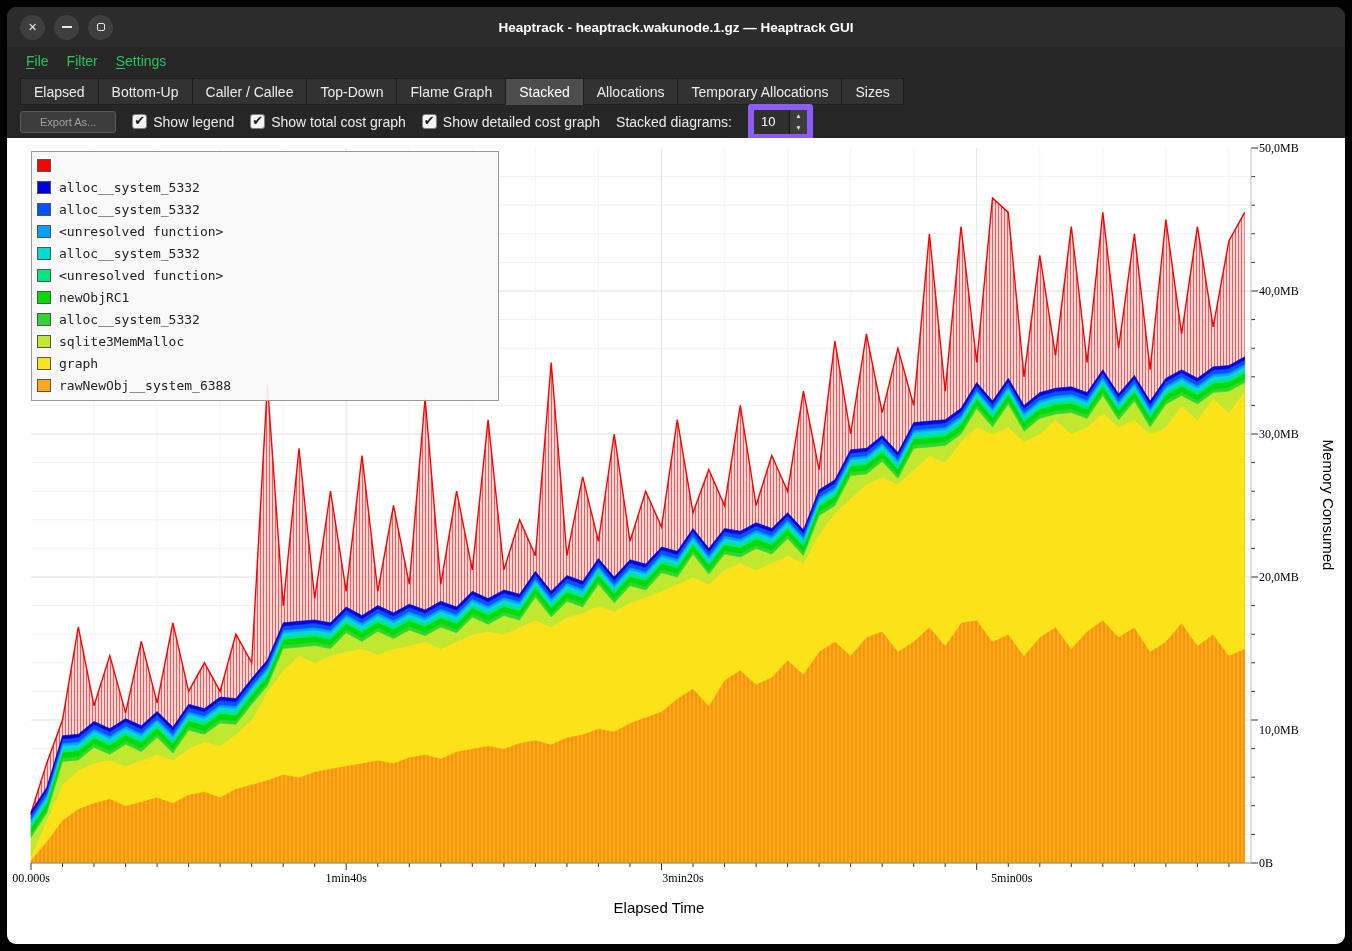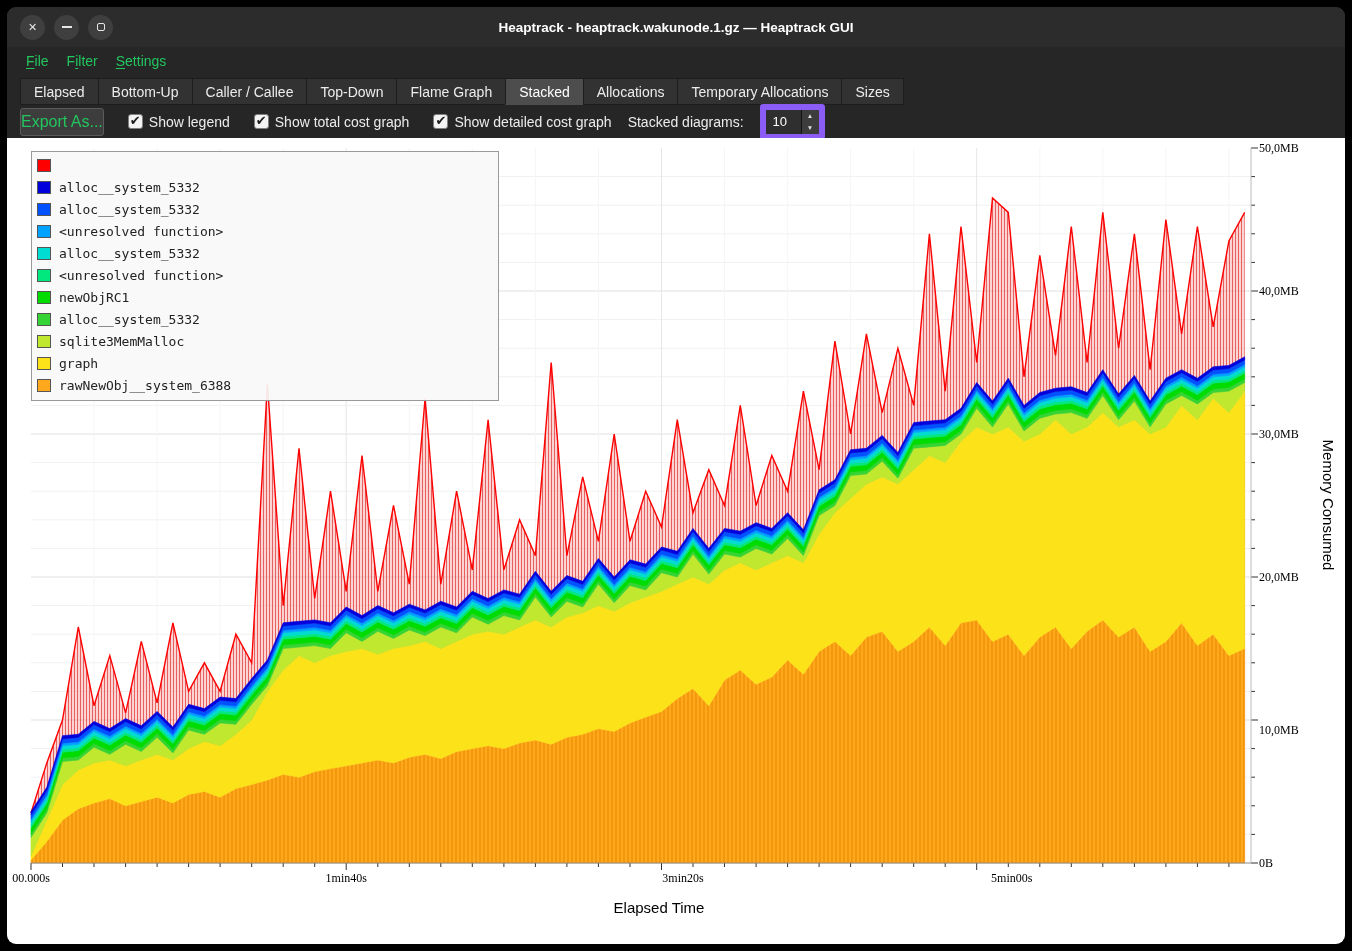--- a/index.html
+++ b/index.html
@@ -17,22 +17,22 @@
   .menubar{height:28px;background:#262626;display:flex;align-items:center;padding-left:10px;flex:0 0 auto;}
   .menuitem{color:#22c55e;font-size:14px;padding:3px 9px;}
   .menuitem u{text-underline-offset:2px;}
   
   .tabbar{height:30px;background:#262626;display:flex;align-items:flex-end;padding-left:13px;flex:0 0 auto;}
   .tab{height:27px;box-sizing:border-box;display:flex;align-items:center;padding:0 13px;font-size:14px;color:#ececec;
        background:#323232;border:1px solid #1d1d1d;margin-right:-1px;white-space:nowrap;}
   .tab.selected{background:#4d4d4d;border-bottom-color:#4d4d4d;color:#fff;}
   
   .toolbar{height:33px;background:#262626;display:flex;align-items:center;gap:16px;padding:0 13px;flex:0 0 auto;}
-  button.export{background:#3d3d3d;color:#22c55e;border:1px solid #5a5a5a;border-radius:3px;font-size:16px;padding:4px 0;font-family:inherit;}
-  .chk{display:flex;align-items:center;gap:6px;margin-left:8px;}
+  button.export{background:#3d3d3d;color:#a3a3a3;border:1px solid #5a5a5a;border-radius:3px;font-size:11px;padding:4px 19px;font-family:inherit;}
+  .chk{display:flex;align-items:center;gap:6px;}
   .box{width:15px;height:15px;background:#f4f4f4;border:1px solid #808080;border-radius:3px;position:relative;box-sizing:border-box;flex:0 0 auto;}
   .box.on::after{content:"\2714";position:absolute;left:1px;top:-2px;font-size:13px;color:#1a1a1a;}
   .txt,.lbl{color:#ececec;font-size:14px;white-space:nowrap;}
   .spin{display:flex;height:24px;border:6px solid #8b5cf6;border-radius:3px;overflow:hidden;}
   .spinval{width:28px;background:#2f2f2f;color:#fff;font-size:13px;display:flex;align-items:center;padding-left:7px;}
   .spinbtns{width:17px;display:flex;flex-direction:column;background:#3d3d3d;border-left:1px solid #141414;}
   .sb{flex:1;display:flex;align-items:center;justify-content:center;font-size:6.5px;color:#ddd;}
   
   .chartregion{flex:1;background:#fff;position:relative;}
   svg#chart{position:absolute;left:24px;top:10px;overflow:visible;}

